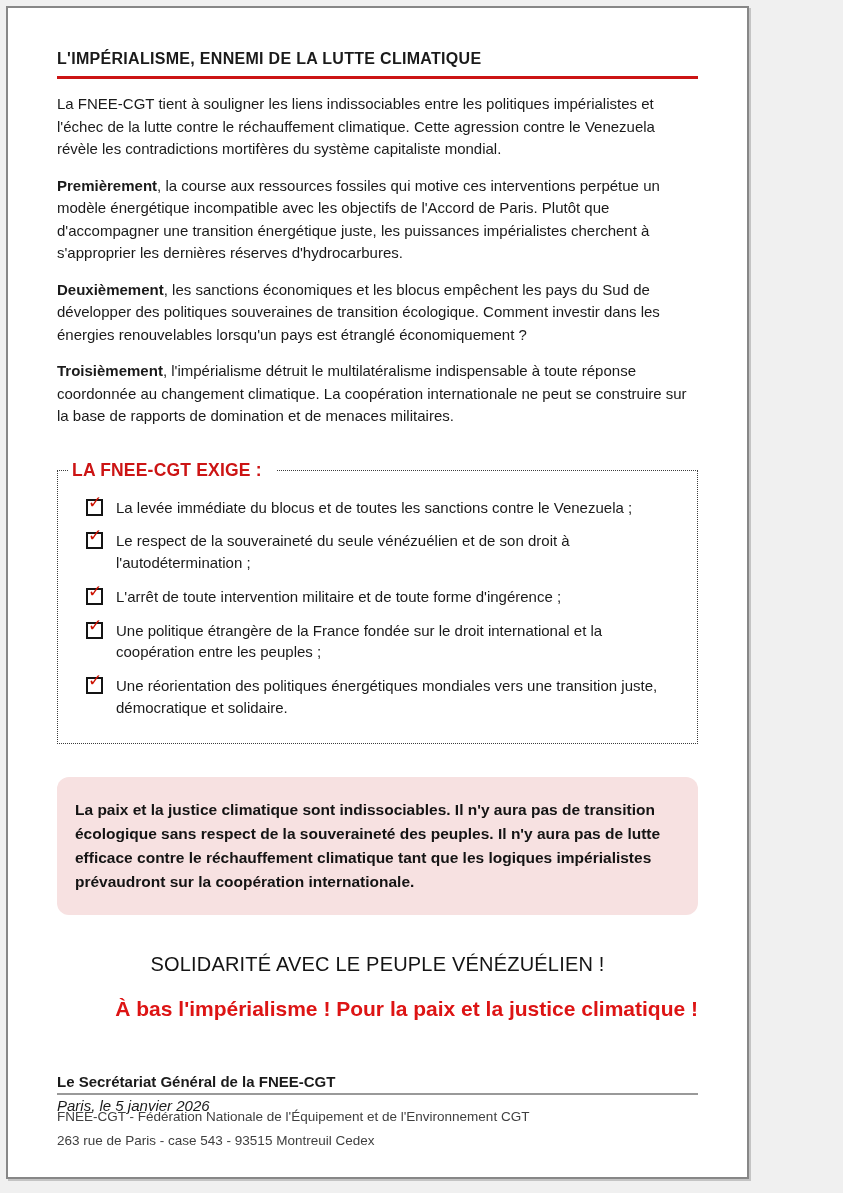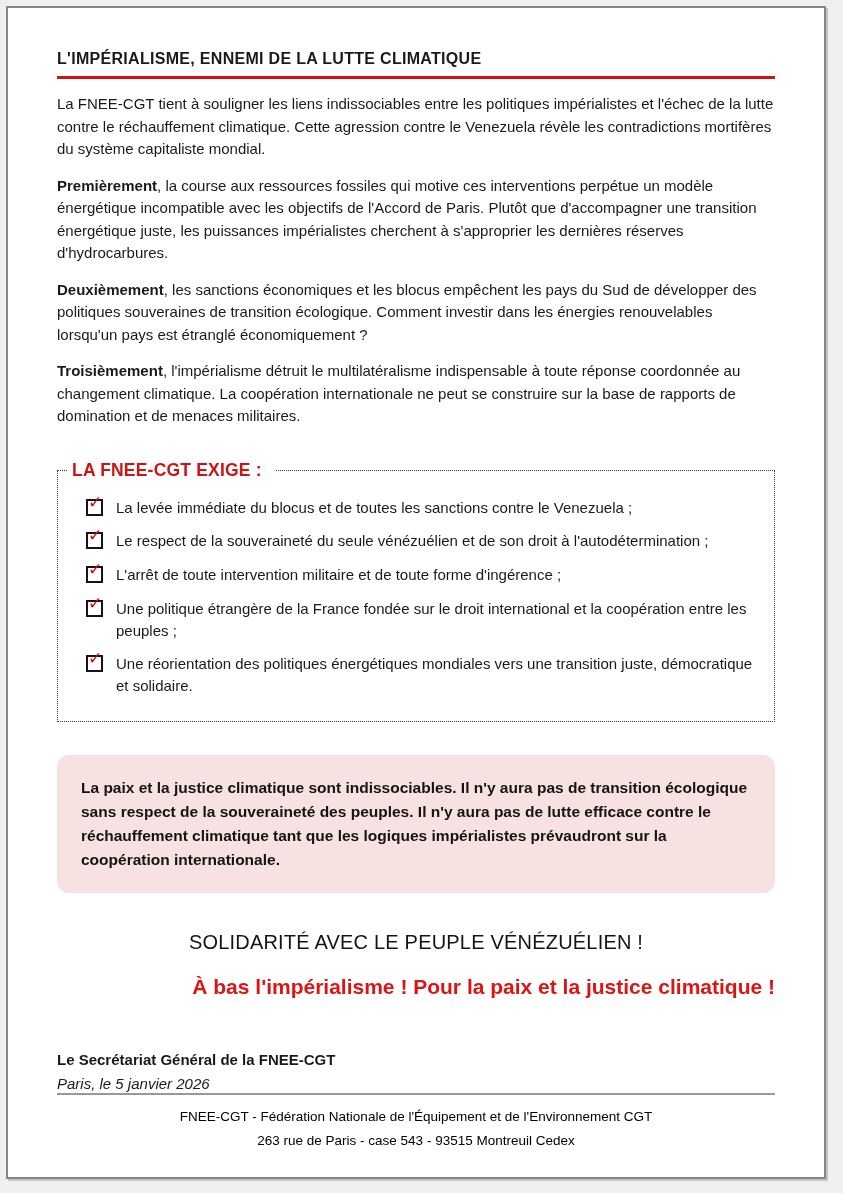--- a/index.html
+++ b/index.html
@@ -11,21 +11,21 @@
   body {
     width: 843px;
     height: 1193px;
     position: relative;
     overflow: hidden;
   }
   .page {
     position: absolute;
     left: 6px;
     top: 6px;
-    width: 820px;
+    width: 743px;
     height: 1173px;
     background: #ffffff;
     border: 2px solid #878787;
     box-shadow: 2px 2px 0 rgba(0,0,0,0.18);
     box-sizing: border-box;
   }
   .content {
     padding: 42px 49px 0 49px;
     color: #1a1a1a;
   }
@@ -80,21 +80,21 @@
     top: -7px;
     color: #cc1100;
     font-size: 17px;
     font-weight: bold;
     line-height: 1;
   }
   .callout {
     margin-top: 33px;
     background: var(--callout-bg, #f7e1e1);
     border-radius: 12px;
-    padding: 21px 24px;
+    padding: 21px 18px;
     font-size: 15.5px;
     font-weight: bold;
     line-height: 1.55;
     color: #141414;
   }
   .slogan-black {
     margin-top: 38px;
     text-align: center;
     font-size: 20px;
     font-weight: normal;
@@ -116,23 +116,22 @@
   .signature .sig-date {
     font-style: italic;
     margin-top: 7px;
     font-family: "Liberation Sans", "DejaVu Sans", sans-serif;
   }
   .footer {
     position: absolute;
     left: 49px;
     right: 49px;
     bottom: 20px;
-    text-align: center;
     font-size: 13.5px;
-    color: #000000;
+    color: #404040;
   }
   .footer-rule {
     border: 0;
     border-top: 2px solid #999999;
     margin: 0 0 14px 0;
   }
   .footer-line { margin: 0 0 9px 0; }
 </style>
 </head>
 <body>

